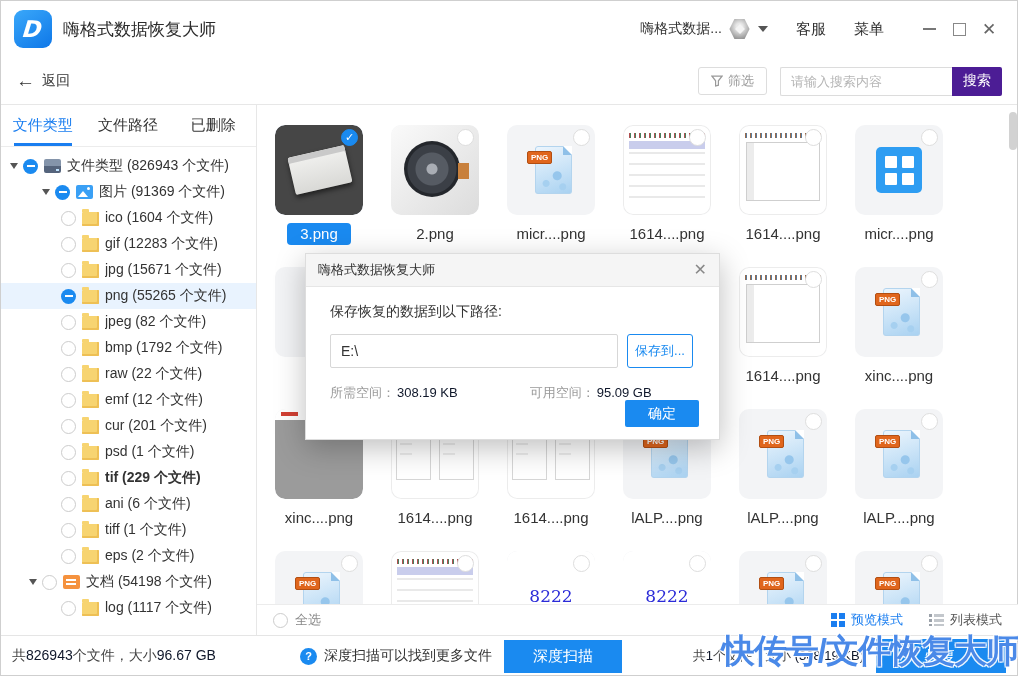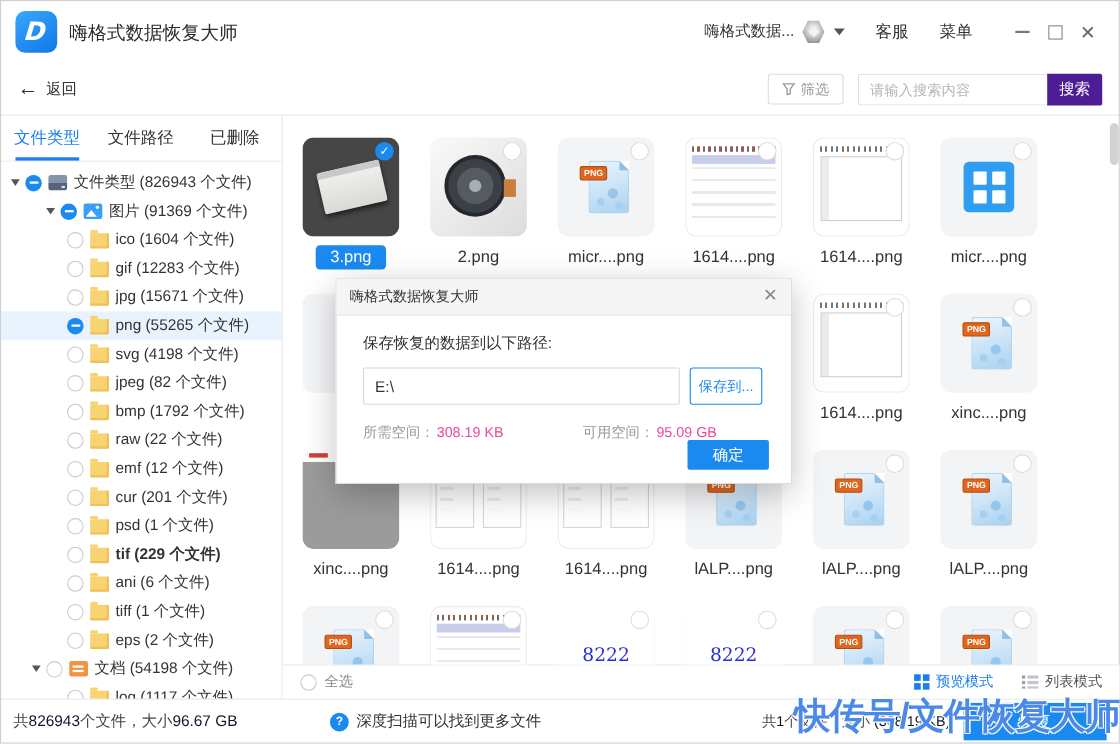--- a/index.html
+++ b/index.html
@@ -179,21 +179,21 @@
   .modal-close { margin-left:auto; color:#888; font-size:16px; line-height:1; }
   .modal-body { padding:12px 24px 0; position:relative; height:153px; }
   .modal-label { font-size:14px; color:#333; margin:4px 0 13px; }
   .pathrow { display:flex; align-items:center; }
   .path-input { width:288px; height:34px; border:1px solid #d7d7d7; border-radius:2px; padding:0 10px;
                 font-size:14px; color:#333; outline:none; font-family:inherit; }
   .browse-btn { width:66px; height:34px; margin-left:9px; background:#fff; border:1px solid #1a8af0;
                 color:#1a8af0; font-size:13px; border-radius:3px; font-family:inherit; }
   .spacerow { display:flex; margin-top:16px; font-size:13px; }
   .sp-label { color:#999; }
-  .sp-value { color:#ec4899; margin-left:2px; }
+  .sp-value { color:#0f172a; margin-left:2px; }
   .sp-item.avail { margin-left:72px; }
   .confirm-btn { position:absolute; right:20px; bottom:13px; width:74px; height:27px; background:#1a8af0;
                  color:#fff; font-size:14px; border:none; border-radius:2px; font-family:inherit; }
   
   .watermark { position:absolute; right:0px; bottom:2px; z-index:100; pointer-events:none;
       font-size:33px; font-weight:bold; color:rgba(23,104,226,.78); letter-spacing:-1px; white-space:nowrap;
       text-shadow:1px 1px 0 rgba(255,255,255,.9),-1px -1px 0 rgba(255,255,255,.9),1px -1px 0 rgba(255,255,255,.9),-1px 1px 0 rgba(255,255,255,.9); }
 </style>
 </head>
 <body>
@@ -285,26 +285,20 @@
         <div class="tree-row sel" style="padding-left: 46px;">
           <span class="caret hide"></span>
           <span class="tcheck partial"></span>
           <span class="ticon folder"></span>
           <span class="tlabel">png (55265 个文件)</span>
         </div>
         <div class="tree-row" style="padding-left: 46px;">
           <span class="caret hide"></span>
           <span class="tcheck empty"></span>
           <span class="ticon folder"></span>
-          <span class="tlabel">svg (4198 个文件)</span>
-        </div>
-        <div class="tree-row" style="padding-left: 46px;">
-          <span class="caret hide"></span>
-          <span class="tcheck empty"></span>
-          <span class="ticon folder"></span>
           <span class="tlabel">jpeg (82 个文件)</span>
         </div>
         <div class="tree-row" style="padding-left: 46px;">
           <span class="caret hide"></span>
           <span class="tcheck empty"></span>
           <span class="ticon folder"></span>
           <span class="tlabel">bmp (1792 个文件)</span>
         </div>
         <div class="tree-row" style="padding-left: 46px;">
           <span class="caret hide"></span>
@@ -609,20 +603,21 @@
   </div>
 </div>
 
 <div class="statusbar">
   <div class="totals left">
     <span>共</span><span class="num">826943</span><span>个文件，大小</span><span class="num">96.67 GB</span>
   </div>
   <div class="tipgroup">
     <span class="qicon">?</span>
     <span class="tiptext">深度扫描可以找到更多文件</span>
+    <button class="deepscan-btn">深度扫描</button>
   </div>
   <div class="right-group">
     <div class="totals">
       <span>共</span><span class="num">1</span><span>个文件，大小</span> <span class="num">(308.19 KB)</span>
     </div>
     <button class="recover-btn">恢复</button>
   </div>
 </div>
 
 <div class="modal">

